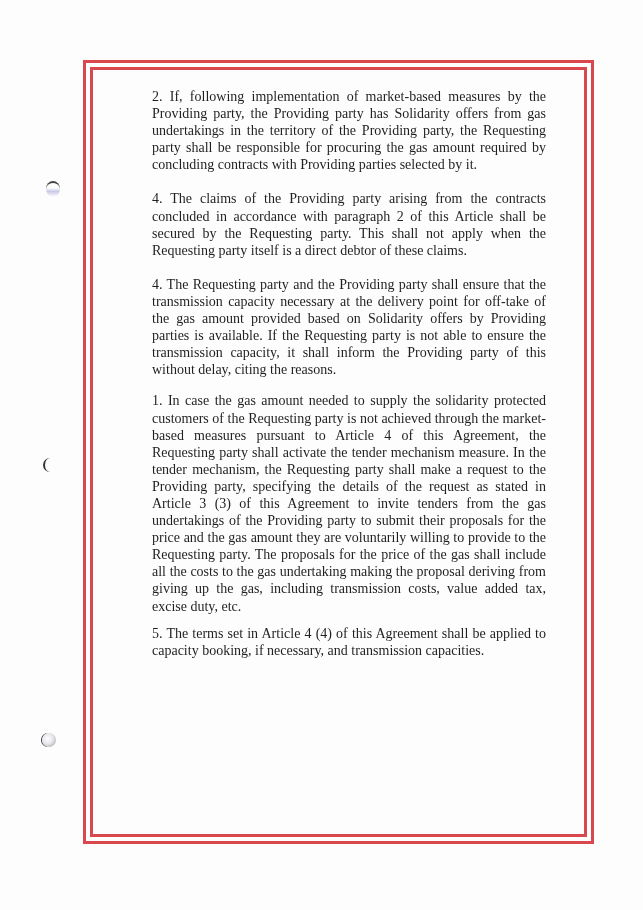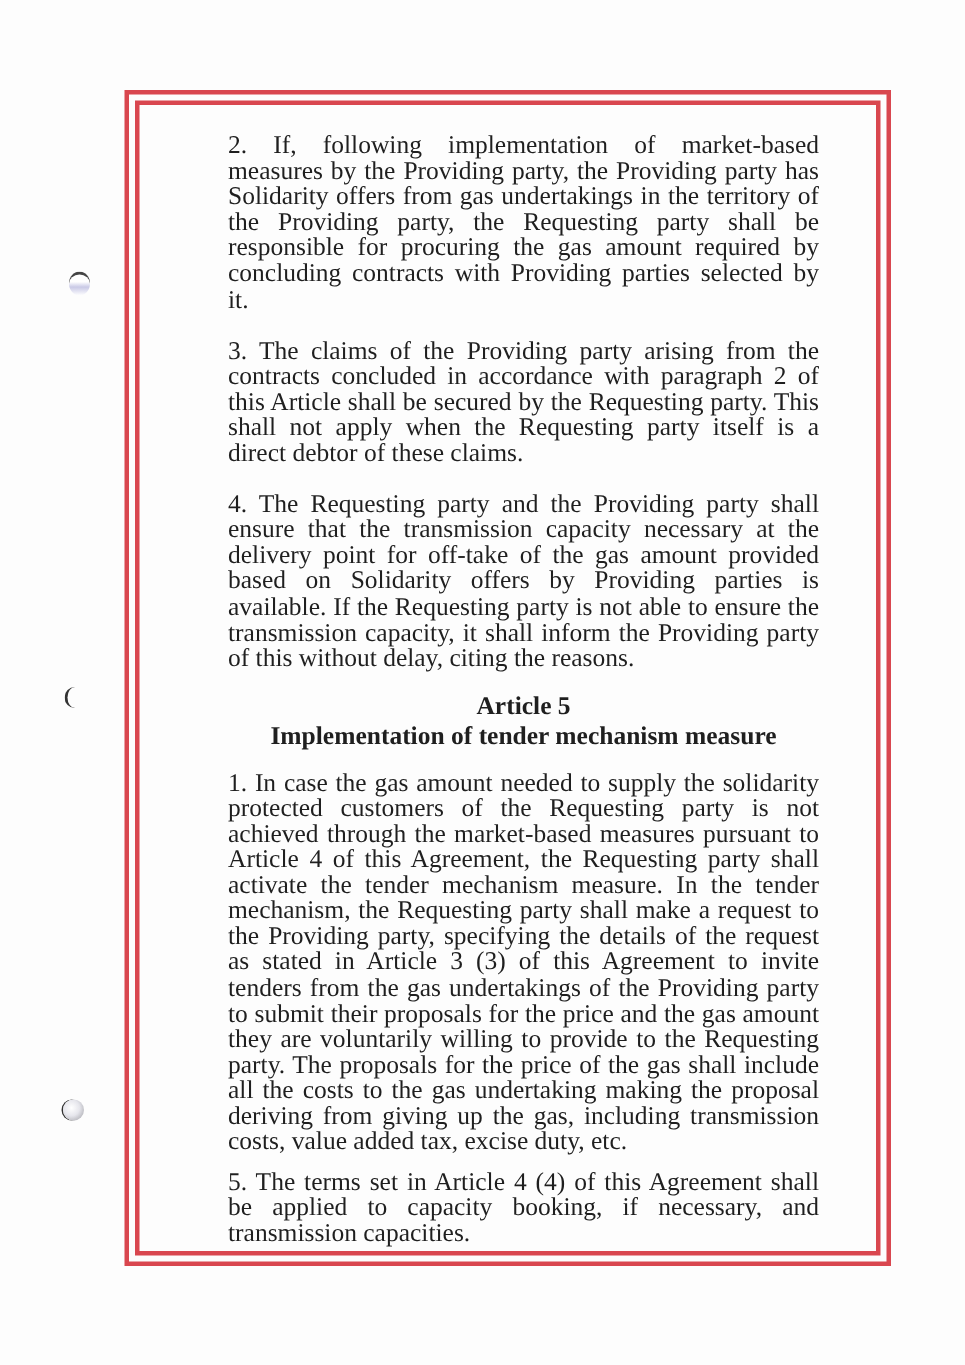--- a/index.html
+++ b/index.html
@@ -20,21 +20,21 @@
     .border-inner {
       position: absolute;
       left: 90px; top: 67px;
       width: 491px; height: 764px;
       border: 3px solid #d9474f;
     }
     .content {
       position: absolute;
       left: 152px; top: 88px;
       width: 394px;
-      font-size: 17px;
+      font-size: 14px;
       line-height: 17.1px;
     }
     .para {
       margin: 0 0 17px 0;
       text-align: justify;
       text-align-last: left;
     }
     .para.tight { margin-bottom: 9px; }
     .article-heading {
       text-align: center;
@@ -62,23 +62,19 @@
 
 <div class="hole top" style="left:46px; top:181px;"></div>
 <div class="hole half" style="left:43px; top:458px;"></div>
 <div class="hole" style="left:42px; top:733px;"></div>
 
 <div class="border-outer"></div>
 <div class="border-inner"></div>
 
 <div class="content">
   <p class="para">2. If, following implementation of market-based measures by the Providing party, the Providing party has Solidarity offers from gas undertakings in the territory of the Providing party, the Requesting party shall be responsible for procuring the gas amount required by concluding contracts with Providing parties selected by it.</p>
-  <p class="para">3. The claims of the Providing party arising from the contracts concluded in accordance with paragraph 2 of this Article shall be secured by the Requesting party. This shall not apply when the Requesting party itself is a direct debtor of these claims.</p>
+  <p class="para">4. The claims of the Providing party arising from the contracts concluded in accordance with paragraph 2 of this Article shall be secured by the Requesting party. This shall not apply when the Requesting party itself is a direct debtor of these claims.</p>
   <p class="para" style="margin-bottom:14px;">4. The Requesting party and the Providing party shall ensure that the transmission capacity necessary at the delivery point for off-take of the gas amount provided based on Solidarity offers by Providing parties is available. If the Requesting party is not able to ensure the transmission capacity, it shall inform the Providing party of this without delay, citing the reasons.</p>
 
-  <div class="article-heading">
-    <div>Article 5</div>
-    <div>Implementation of tender mechanism measure</div>
-  </div>
 
   <p class="para tight" style="margin-bottom:10px;">1. In case the gas amount needed to supply the solidarity protected customers of the Requesting party is not achieved through the market-based measures pursuant to Article 4 of this Agreement, the Requesting party shall activate the tender mechanism measure. In the tender mechanism, the Requesting party shall make a request to the Providing party, specifying the details of the request as stated in Article 3 (3) of this Agreement to invite tenders from the gas undertakings of the Providing party to submit their proposals for the price and the gas amount they are voluntarily willing to provide to the Requesting party. The proposals for the price of the gas shall include all the costs to the gas undertaking making the proposal deriving from giving up the gas, including transmission costs, value added tax, excise duty, etc.</p>
   <p class="para">5. The terms set in Article 4 (4) of this Agreement shall be applied to capacity booking, if necessary, and transmission capacities.</p>
 </div>
 
 </body></html>

